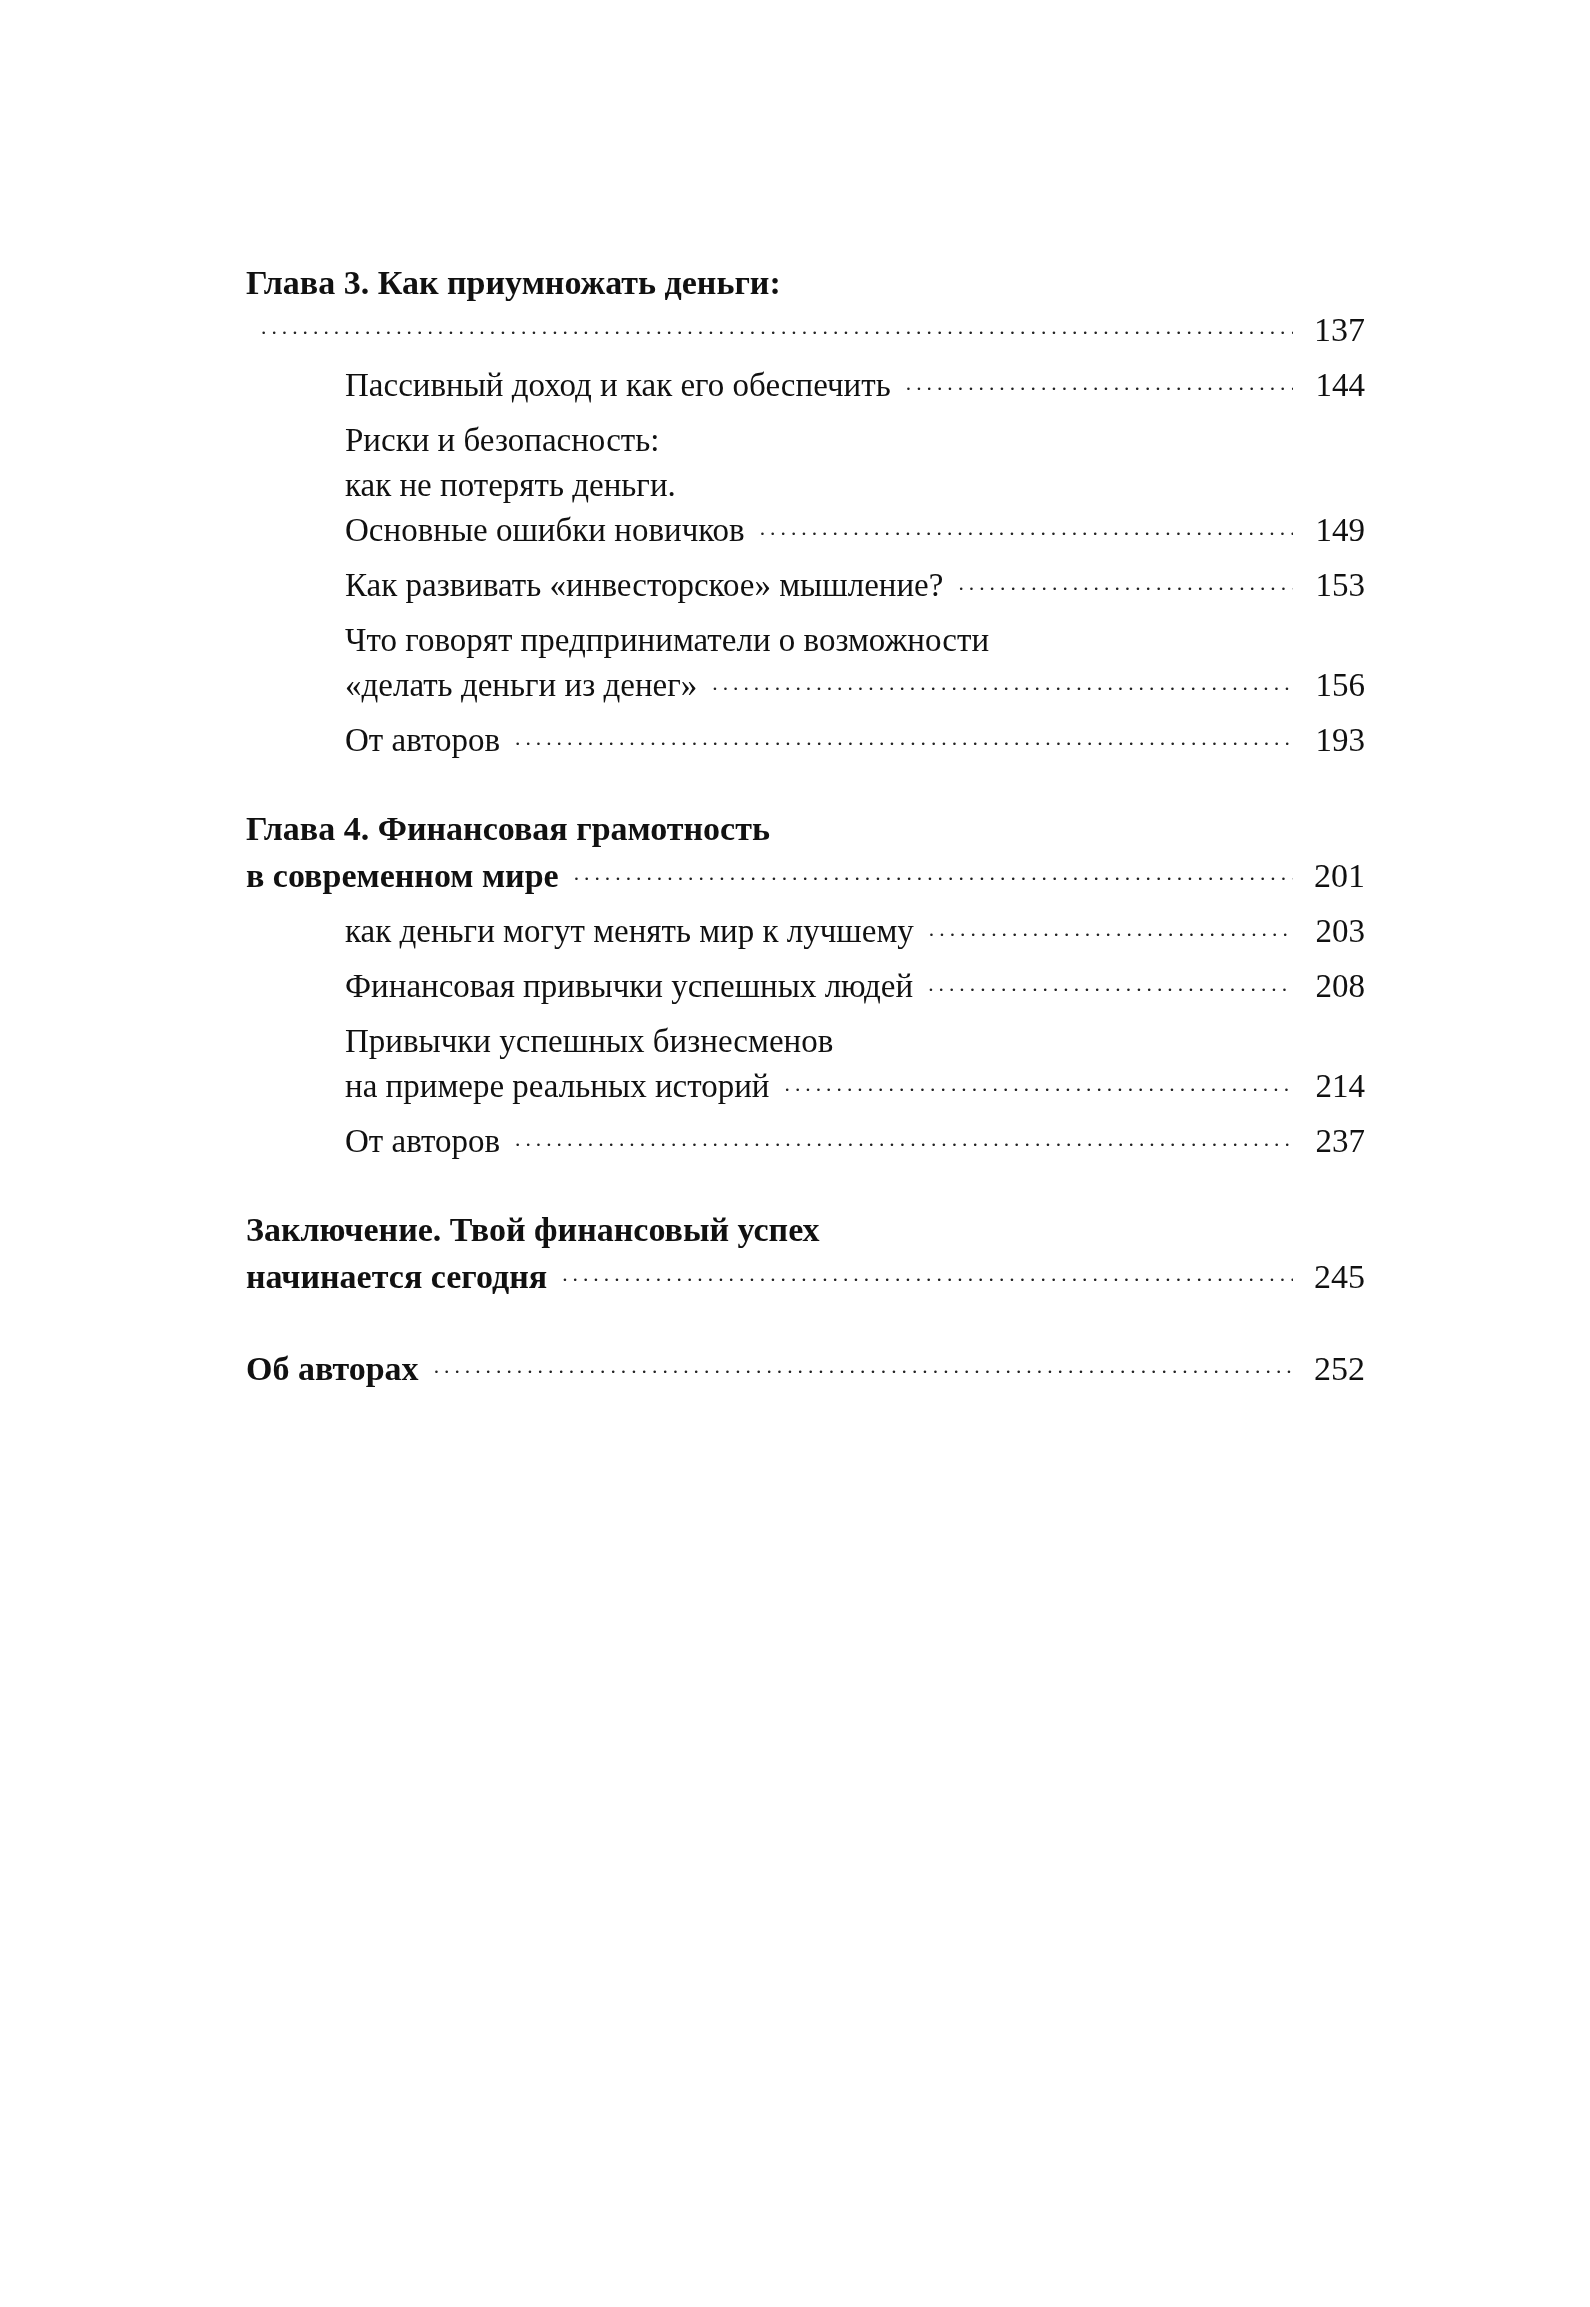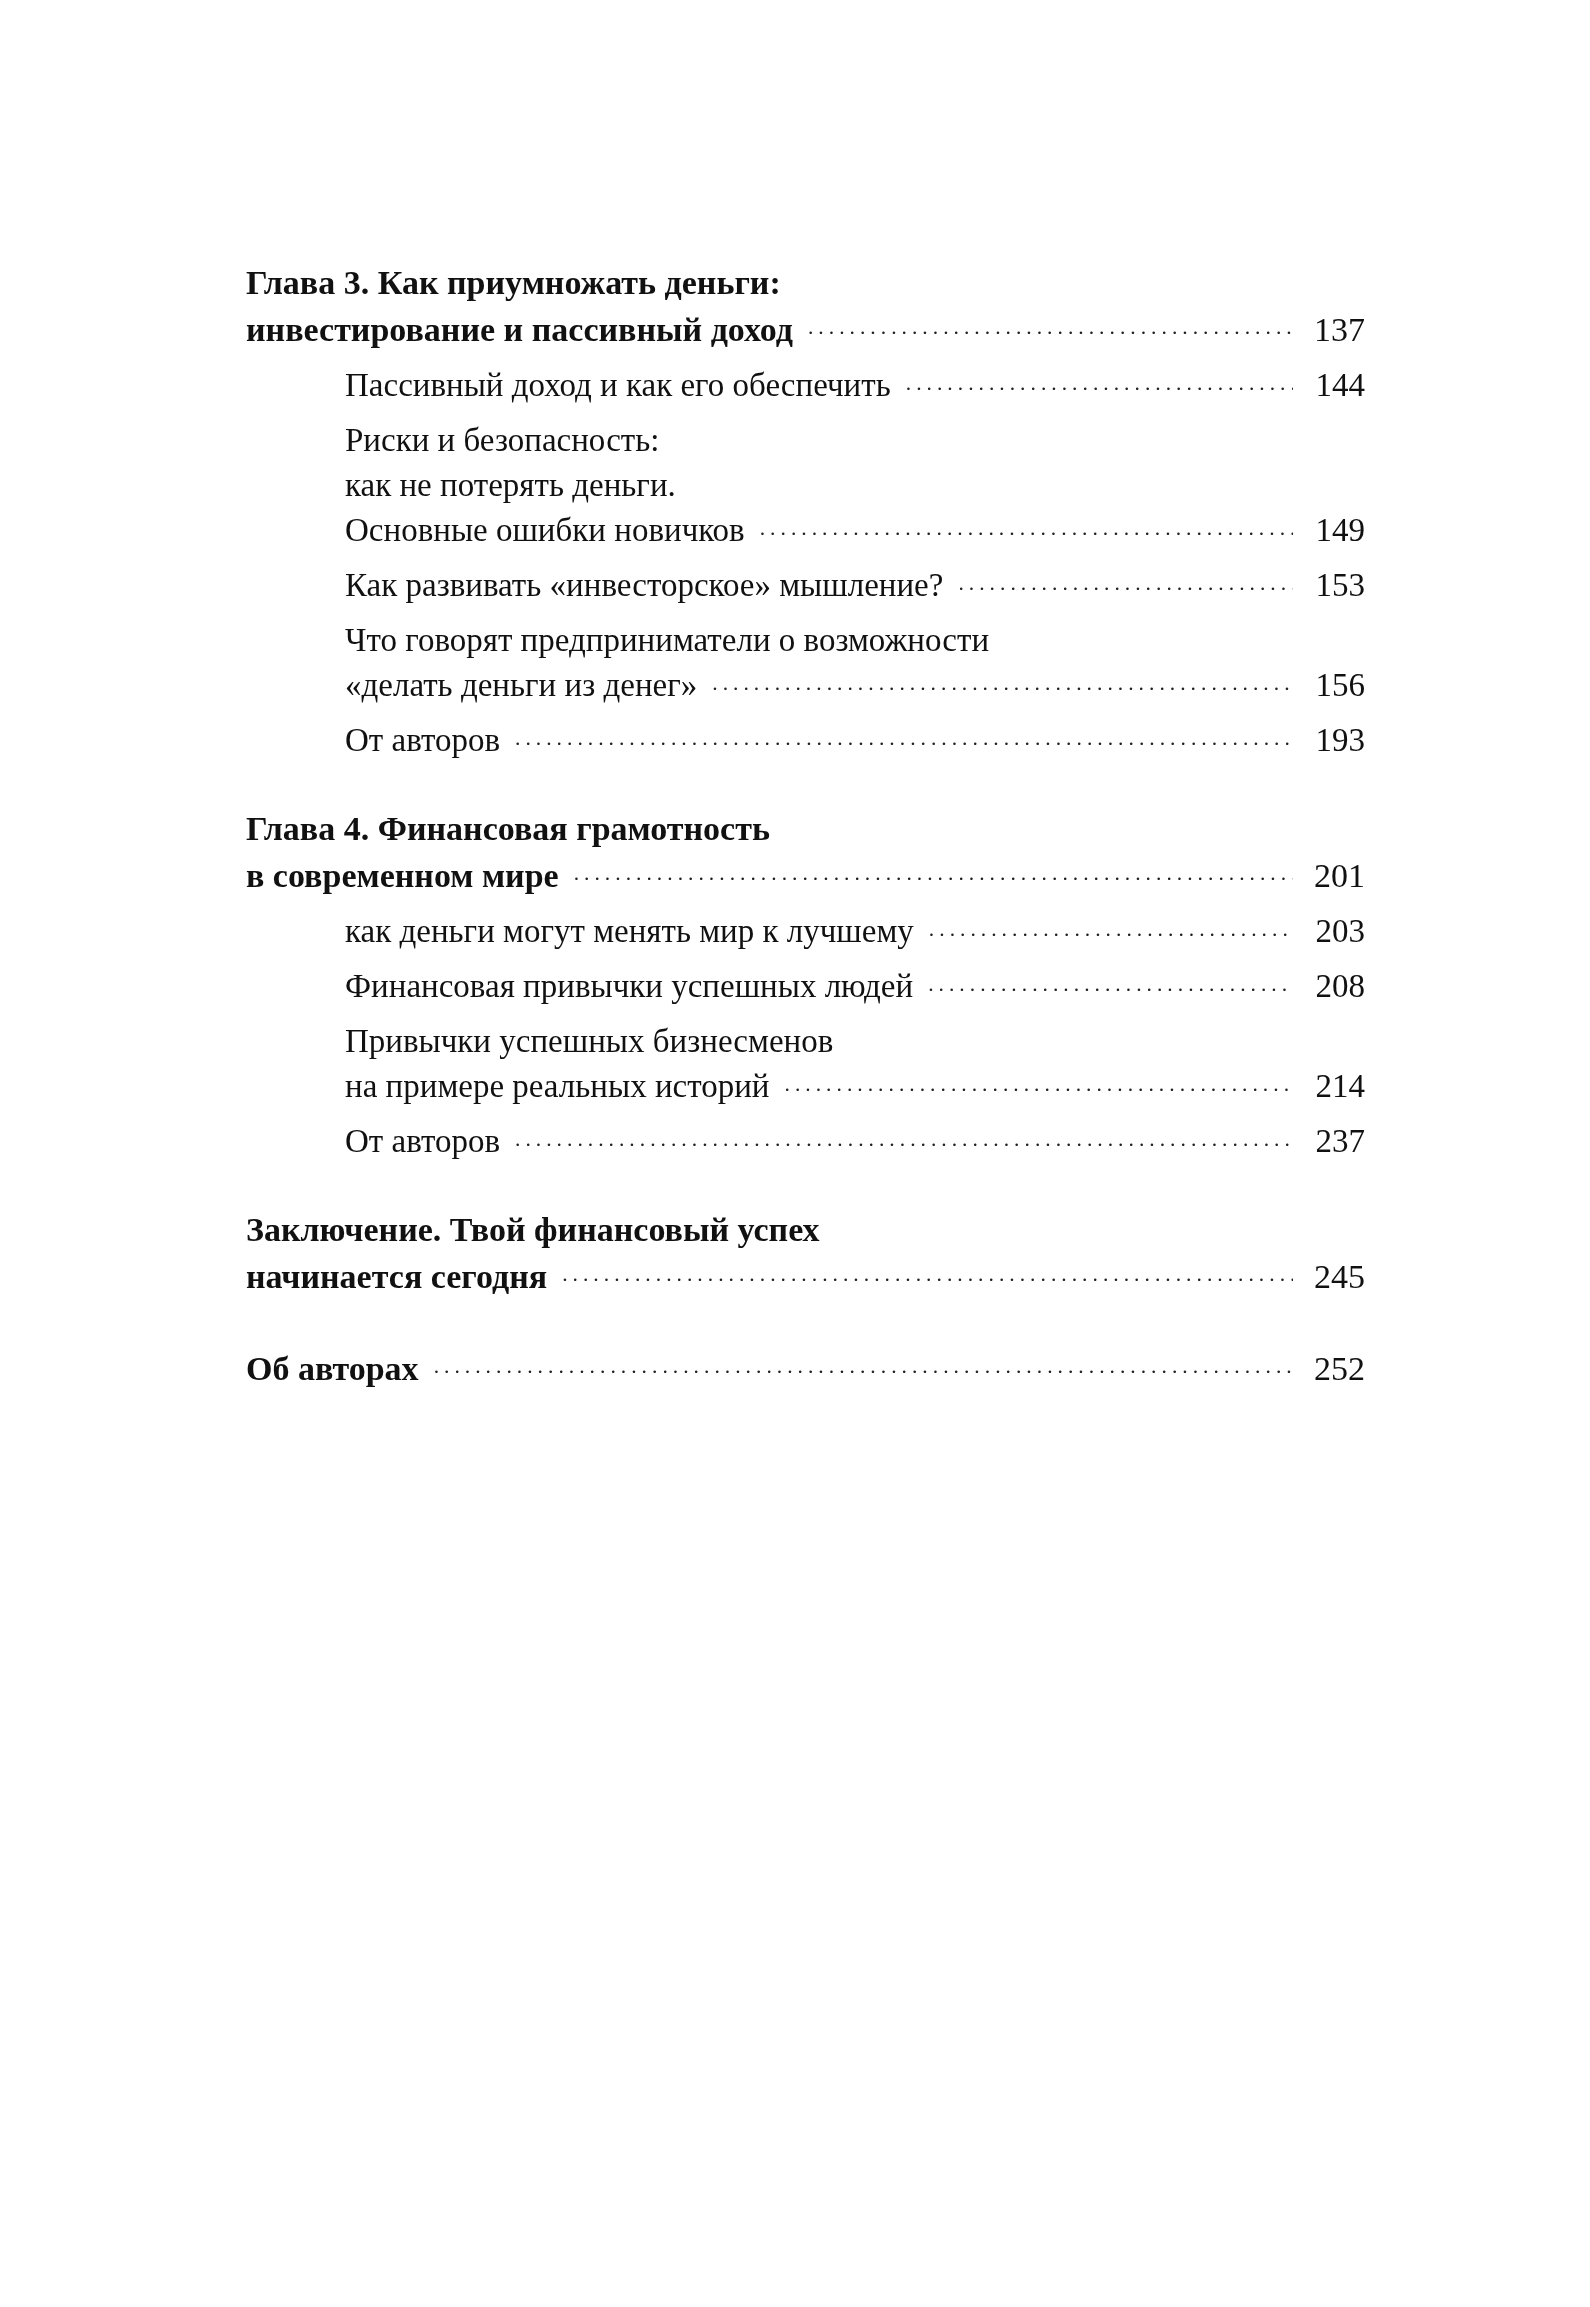--- a/index.html
+++ b/index.html
@@ -78,21 +78,20 @@
 </head>
 <body>
 
 <div class="toc">
 
   <div class="entry chapter">
     <div class="line">
       <span class="text">Глава 3. Как приумножать деньги:</span>
     </div>
     <div class="line">
-      <span class="text">инвестирование и пассивный доход</span>
       <span class="leader"></span>
       <span class="page">137</span>
     </div>
   </div>
 
 
   <div class="entry sub">
     <div class="line">
       <span class="text">Пассивный доход и как его обеспечить</span>
       <span class="leader"></span>

